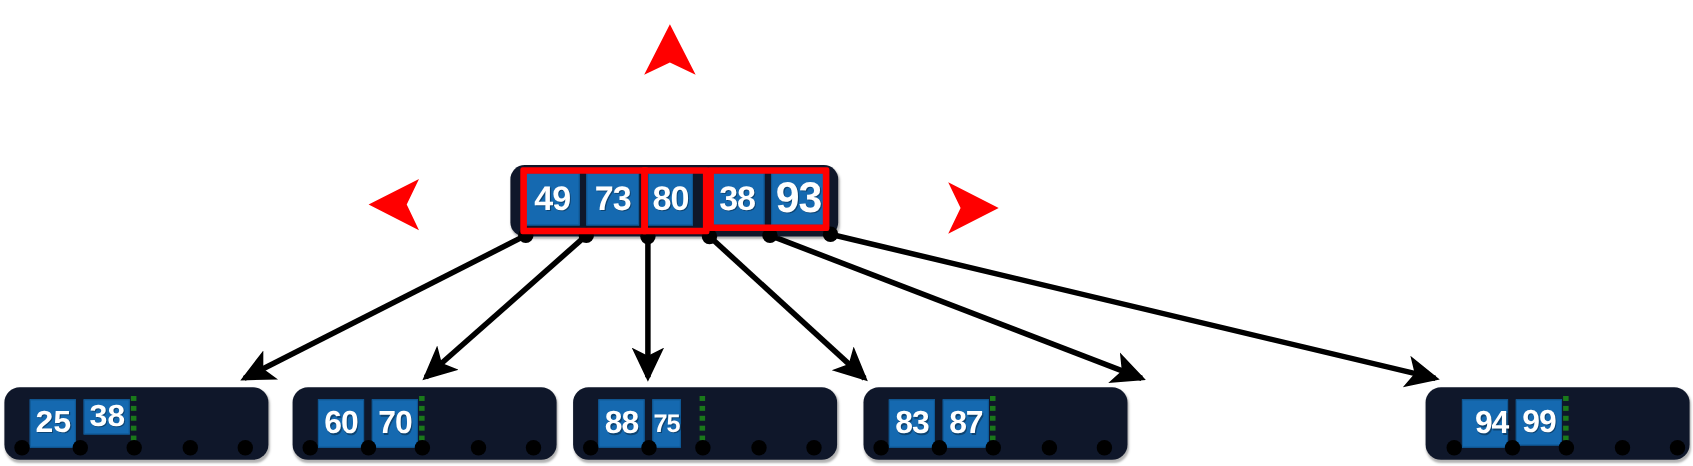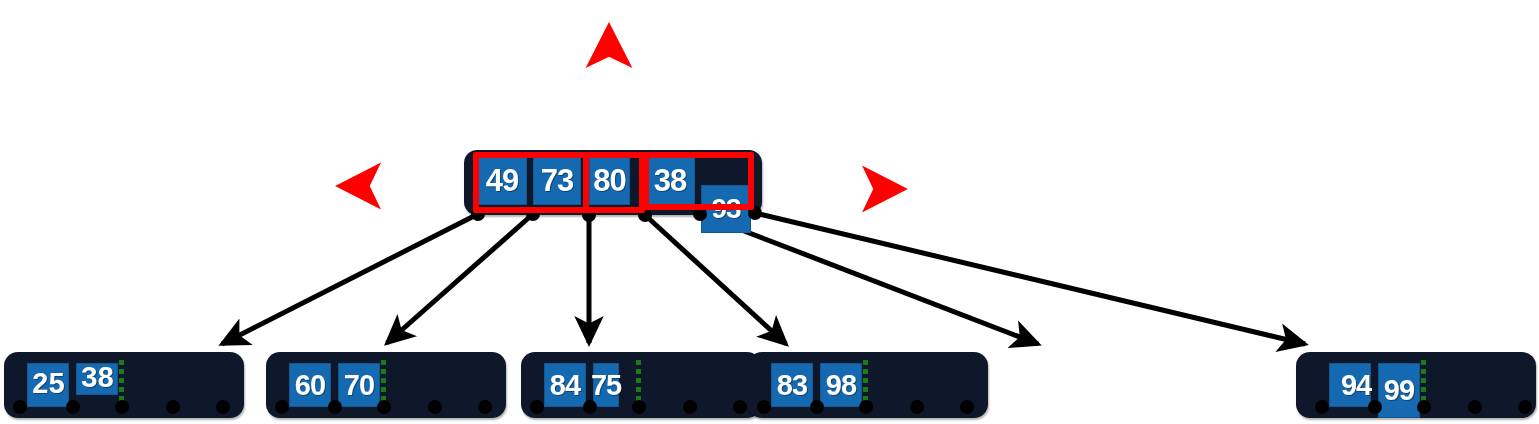--- a/index.html
+++ b/index.html
@@ -103,21 +103,21 @@
     <path d="M 462,186 L 345,186" stroke="url(#gl)" stroke-width="9" fill="none" marker-end="url(#rah)"></path>
     <path d="M 768,189 L 898,189" stroke="url(#gr)" stroke-width="9" fill="none" marker-end="url(#rah)"></path>
     <path d="M 609,142 L 609,32" stroke="url(#gu)" stroke-width="9" fill="none" marker-end="url(#rah)"></path>
   </svg>
 
   <div class="node root" style="left:464px;top:150px;width:298px;height:65px;">
     <div class="cell" style="left:13px;top:7px;width:50px;height:48px;font-size:31px;">49</div>
     <div class="cell" style="left:69px;top:7px;width:48px;height:48px;font-size:31px;">73</div>
     <div class="cell" style="left:125px;top:7px;width:41px;height:48px;font-size:31px;">80</div>
     <div class="cell" style="left:181px;top:7px;width:50px;height:48px;font-size:31px;">38</div>
-    <div class="cell" style="left:237px;top:7px;width:50px;height:48px;font-size:28px;margin-top:28px;">93</div>
+    <div class="cell" style="left:237px;top:7px;width:50px;height:48px;font-size:39px;">93</div>
 
     <div class="vdots" style="left:120px;top:2px;height:60px;"></div>
 
     <div class="pdot" style="left:7px;top:57px;"></div>
     <div class="pdot" style="left:62px;top:57px;"></div>
     <div class="pdot" style="left:118px;top:58px;"></div>
     <div class="pdot" style="left:174px;top:58px;"></div>
     <div class="pdot" style="left:229px;top:57px;"></div>
     <div class="pdot" style="left:284px;top:56px;"></div>
   </div>
@@ -142,45 +142,45 @@
     <div class="cell" style="left:72px;top:11px;width:42px;height:44px;font-size:29px;">70</div>
     <div class="vdots" style="left:115px;top:8px;height:52px;"></div>
     <div class="pdot" style="left:9px;top:48px;"></div>
     <div class="pdot" style="left:62px;top:48px;"></div>
     <div class="pdot" style="left:111px;top:48px;"></div>
     <div class="pdot" style="left:162px;top:48px;"></div>
     <div class="pdot" style="left:212px;top:48px;"></div>
   </div>
 
   <div class="node leaf" style="left:521px;top:352px;width:240px;height:66px;">
-    <div class="cell" style="left:23px;top:11px;width:42px;height:44px;font-size:29px;">84</div>
-    <div class="cell" style="left:72px;top:11px;width:26px;height:44px;font-size:29px;">75</div>
+    <div class="cell" style="left:23px;top:11px;width:42px;height:44px;font-size:29px;">88</div>
+    <div class="cell" style="left:72px;top:11px;width:26px;height:44px;font-size:23px;">75</div>
     <div class="vdots" style="left:115px;top:8px;height:52px;"></div>
     <div class="pdot" style="left:9px;top:48px;"></div>
     <div class="pdot" style="left:62px;top:48px;"></div>
     <div class="pdot" style="left:111px;top:48px;"></div>
     <div class="pdot" style="left:162px;top:48px;"></div>
     <div class="pdot" style="left:212px;top:48px;"></div>
   </div>
 
-  <div class="node leaf" style="left:748px;top:352px;width:240px;height:66px;">
+  <div class="node leaf" style="left:785px;top:352px;width:240px;height:66px;">
     <div class="cell" style="left:23px;top:11px;width:42px;height:44px;font-size:29px;">83</div>
-    <div class="cell" style="left:72px;top:11px;width:42px;height:44px;font-size:29px;">98</div>
+    <div class="cell" style="left:72px;top:11px;width:42px;height:44px;font-size:29px;">87</div>
     <div class="vdots" style="left:115px;top:8px;height:52px;"></div>
     <div class="pdot" style="left:9px;top:48px;"></div>
     <div class="pdot" style="left:62px;top:48px;"></div>
     <div class="pdot" style="left:111px;top:48px;"></div>
     <div class="pdot" style="left:162px;top:48px;"></div>
     <div class="pdot" style="left:212px;top:48px;"></div>
   </div>
 
 
   <div class="node leaf" style="left:1296px;top:352px;width:240px;height:66px;">
     <div class="cell" style="left:33px;top:11px;width:42px;height:44px;font-size:29px;padding-left:12px;">94</div>
-    <div class="cell" style="left:82px;top:11px;width:42px;height:55px;font-size:29px;">99</div>
+    <div class="cell" style="left:82px;top:11px;width:42px;height:42px;font-size:29px;">99</div>
     <div class="vdots" style="left:125px;top:8px;height:52px;"></div>
     <div class="pdot" style="left:19px;top:48px;"></div>
     <div class="pdot" style="left:72px;top:48px;"></div>
     <div class="pdot" style="left:121px;top:48px;"></div>
     <div class="pdot" style="left:172px;top:48px;"></div>
     <div class="pdot" style="left:222px;top:48px;"></div>
   </div>
 
 </div>
 

